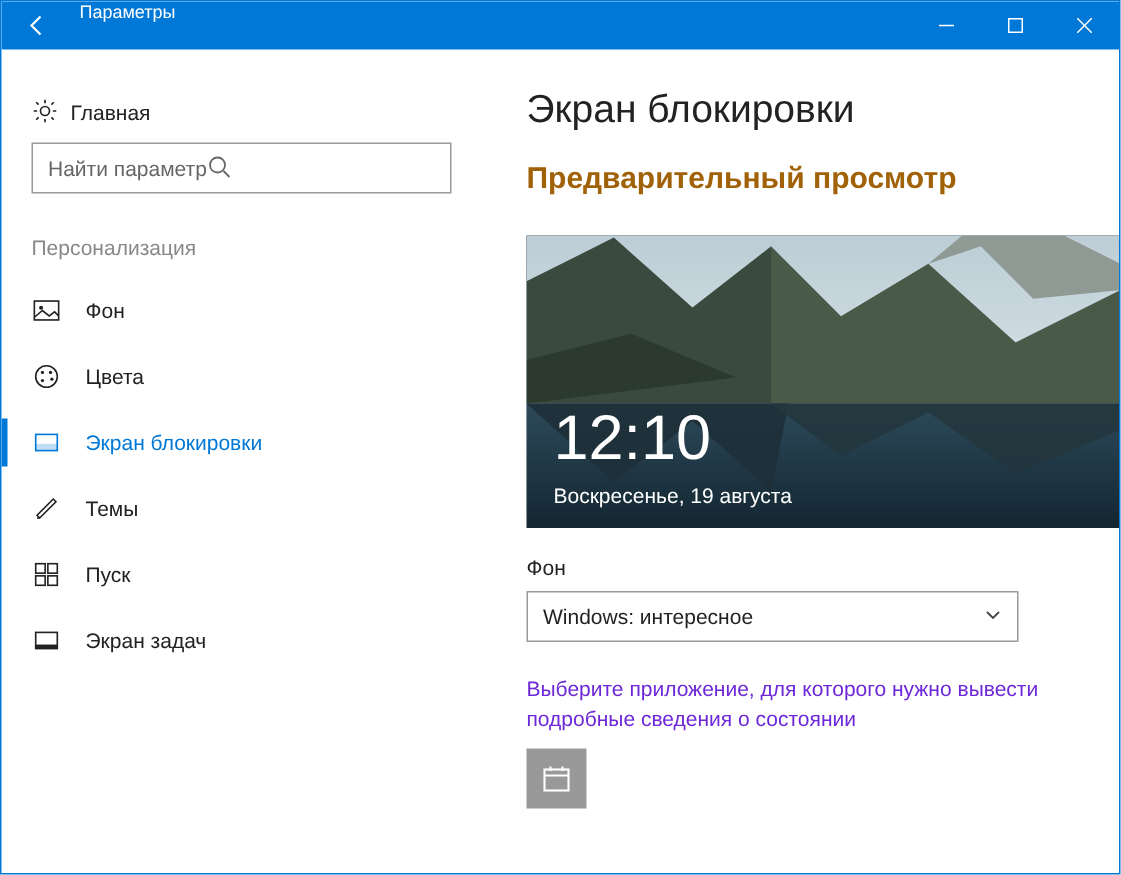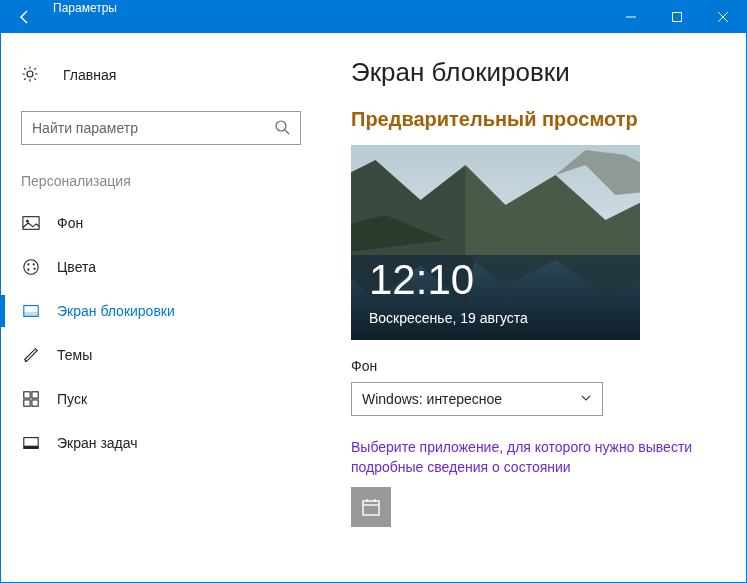--- a/index.html
+++ b/index.html
@@ -3,37 +3,37 @@
 <meta charset="utf-8">
 <style>
 * { margin: 0; padding: 0; box-sizing: border-box; font-family: "Segoe UI", Arial, sans-serif; }
 body { background: #fff; width: 747px; height: 583px; overflow: hidden; border: 1px solid #0078d7; }
 .titlebar { height: 32px; background: #0078d7; color: #fff; display: flex; align-items: flex-start; }
 .titlebar .back { width: 48px; height: 32px; display: flex; align-items: center; justify-content: center; }
 .titlebar .title { font-size: 12px; padding-left: 4px; flex: 1; }
 .titlebar .winbtn { width: 46px; height: 32px; display: flex; align-items: center; justify-content: center; }
 .content { display: flex; height: calc(100% - 32px); }
 .sidebar { width: 320px; padding: 22px 20px 0 20px; }
-.home-row { display: flex; align-items: center; gap: 24px; font-size: 14px; color: #222; height: 40px; cursor: pointer; }
-.search { margin-top: 16px; border: 1px solid #999; height: 34px; display: flex; align-items: center; padding: 0 10px; justify-content: space-between; color: #666; font-size: 14px; }
+.home-row { display: flex; align-items: center; gap: 8px; font-size: 14px; color: #222; height: 40px; cursor: pointer; }
+.search { margin-top: 0; border: 1px solid #999; height: 34px; display: flex; align-items: center; padding: 0 10px; color: #666; font-size: 14px; }
 .section-label { margin-top: 28px; color: #888; font-size: 14px; }
 .nav { margin-top: 12px; }
 .nav-item { display: flex; align-items: center; gap: 16px; height: 44px; font-size: 14px; color: #222; cursor: pointer; padding-left: 0; position: relative; }
 .nav-item.active { color: #0078d7; }
 .nav-item.active::before { content: ""; position: absolute; left: -20px; top: 6px; bottom: 6px; width: 4px; background: #0078d7; }
 .nav-item .icon { width: 20px; height: 20px; display: flex; align-items: center; justify-content: center; }
 .main { flex: 1; padding: 24px 28px 0 30px; overflow: hidden; }
 .page-title { font-size: 26px; font-weight: 400; color: #222; }
 .subheading { margin-top: 20px; font-size: 20px; font-weight: 700; color: #a16207; }
-.preview { margin-top: 14px; width: 289px; height: 195px; position: relative; overflow: hidden; background: #345; }
+.preview { margin-top: 26px; width: 396px; height: 195px; position: relative; overflow: hidden; background: #345; }
 .preview svg { width: 100%; height: 100%; display: block; }
 .preview .time { position: absolute; left: 18px; bottom: 36px; color: #fff; font-size: 42px; font-weight: 300; }
 .preview .date { position: absolute; left: 18px; bottom: 14px; color: #fff; font-size: 14px; }
 .field-label { margin-top: 18px; font-size: 14px; color: #222; }
-.dropdown { margin-top: 8px; width: 252px; height: 34px; border: 1px solid #999; display: flex; align-items: center; justify-content: space-between; padding: 0 10px; font-size: 14px; color: #222; cursor: pointer; }
+.dropdown { margin-top: 8px; width: 328px; height: 34px; border: 1px solid #999; display: flex; align-items: center; justify-content: space-between; padding: 0 10px; font-size: 14px; color: #222; cursor: pointer; }
 .hint { margin-top: 22px; font-size: 14px; color: #6d28d9; line-height: 1.4; }
 .app-tile { margin-top: 10px; width: 40px; height: 40px; background: #999; display: flex; align-items: center; justify-content: center; color: #fff; cursor: pointer; }
 </style>
 </head>
 <body>
 
 <div class="titlebar">
   <div class="back">
     <svg width="16" height="16" viewBox="0 0 16 16">
         <path d="M10 2 L4 8 L10 14" stroke="#fff" stroke-width="1.5" fill="none"></path>

